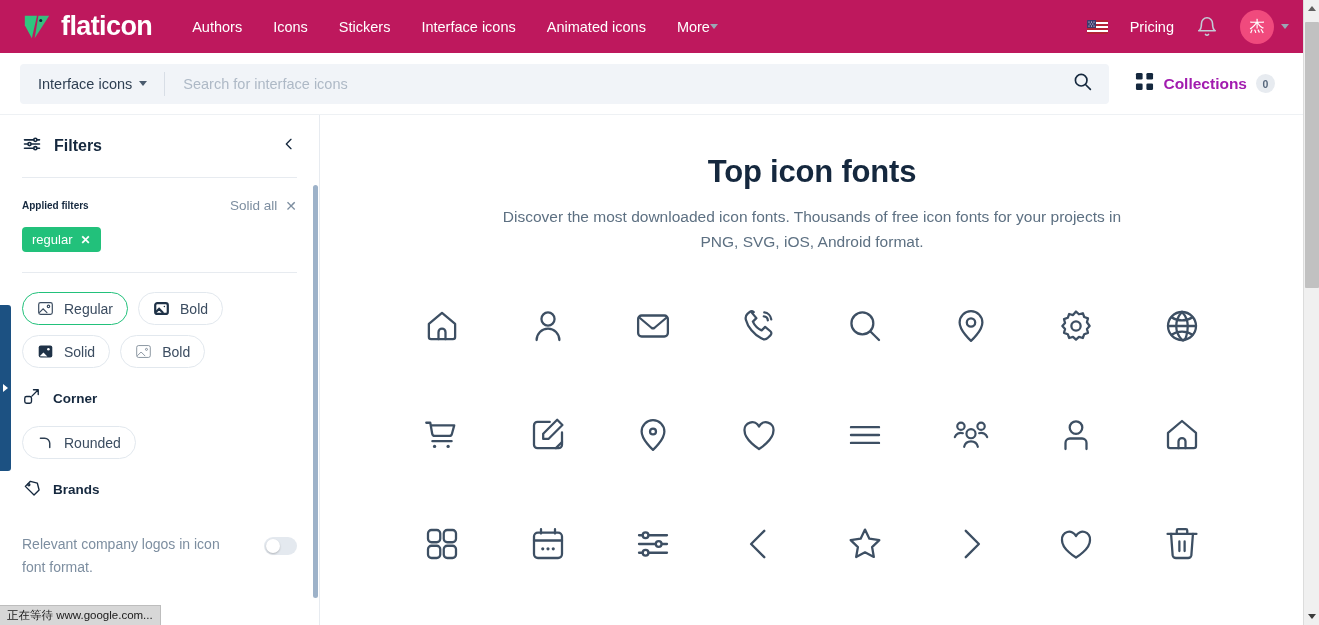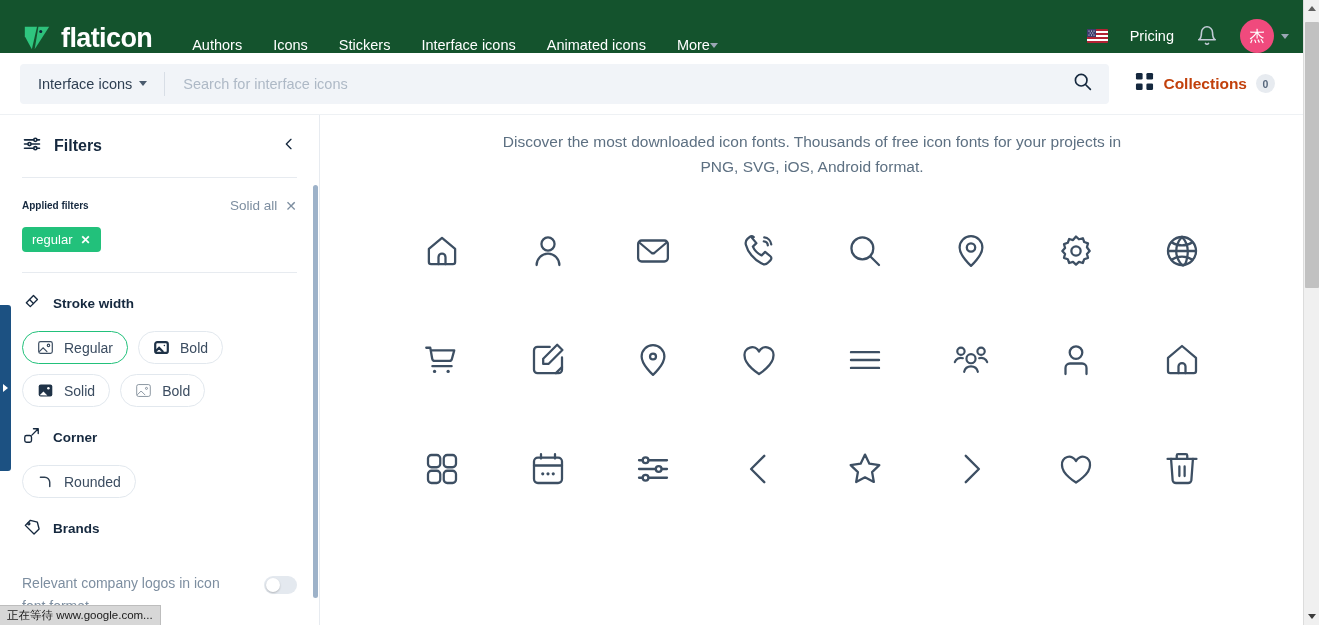--- a/index.html
+++ b/index.html
@@ -8,22 +8,22 @@
     overflow: hidden;
     font-family: "Liberation Sans", sans-serif;
     background: #ffffff;
   }
   .app { position: relative; width: 1319px; height: 625px; overflow: hidden; }
 
   
   .topnav {
     position: absolute; top: 0; left: 0;
     width: 1303px; height: 53px;
-    background: #14532d;
-    display: flex; align-items: flex-end;
+    background: #be185d;
+    display: flex; align-items: center;
     padding: 0 14px 0 22px;
   }
   .brand { display: flex; align-items: center; gap: 9px; margin-right: 40px; }
   .brand-mark { width: 30px; height: 30px; display:block; }
   .brand-text {
     color: #ffffff; font-size: 27px; font-weight: 700; letter-spacing: -0.6px;
     line-height: 1;
   }
   .navlinks { display: flex; align-items: center; gap: 31px; }
   .navlink {
@@ -74,21 +74,21 @@
   }
   .search-input::placeholder { color: #aeb9c6; }
   .search-go {
     width: 42px; height: 34px; display: flex; align-items: center;
     justify-content: center; cursor: pointer;
   }
   .collections {
     display: flex; align-items: center; gap: 9px;
     padding: 0 14px 0 26px; cursor: pointer;
   }
-  .collections-label { font-size: 15.5px; font-weight: 700; color: #c2410c; }
+  .collections-label { font-size: 15.5px; font-weight: 700; color: #a21caf; }
   .count-badge {
     width: 19px; height: 19px; border-radius: 50%;
     background: #e7ebf0; color: #56677c;
     font-size: 10.5px; font-weight: 700;
     display: flex; align-items: center; justify-content: center;
   }
 
   
   .sidebar {
     position: absolute; top: 115px; left: 0;
@@ -368,29 +368,20 @@
       <div class="chips">
         <span class="chip">
           <span>regular</span>
           <span class="chip-x">✕</span>
         </span>
       </div>
     </div>
     <div class="sb-rule"></div>
 
     <div class="sb-inner sb-group">
-      <div class="sb-group-head">
-        <span>
-          <svg width="19" height="19" viewBox="0 0 24 24" fill="none" stroke="#15283e" stroke-width="1.7" stroke-linecap="round" stroke-linejoin="round">
-            <path d="M14.5 4.5l5 5-9 9-5-5z"></path>
-              <path d="M9.5 9.5l5 5"></path>
-          </svg>
-        </span>
-        <span class="sb-group-title">Stroke width</span>
-      </div>
       <div class="opt-grid">
         <span class="opt active">
           <span>
             <svg width="17" height="17" viewBox="0 0 20 20" fill="none" stroke="#3b4c60" stroke-width="1.4">
               <rect x="2" y="3" width="16" height="14" rx="2.2"></rect>
               <circle cx="13.5" cy="7.5" r="1.4"></circle>
               <path d="M3 14.5l4.2-4.2 4.5 4.5" stroke-linecap="round"></path>
             </svg>
           </span>
           <span>Regular</span>
@@ -469,20 +460,21 @@
     </div>
   </div>
 
   <div class="sb-scroll"></div>
 
   <div class="blue-tab">
     <i></i>
   </div>
 
   <div class="main">
+    <h1 class="main-title">Top icon fonts</h1>
     <p class="main-sub">Discover the most downloaded icon fonts. Thousands of free icon fonts for your projects in PNG, SVG, iOS, Android format.</p>
 
     <div class="icon-grid">
 
       <div class="icon-cell">
         <svg width="42" height="42" viewBox="0 0 48 48" fill="none" stroke="#3d4f63" stroke-width="2.6" stroke-linecap="round" stroke-linejoin="round">
           <path d="M9 21.5L24 9l15 12.5v15a2.5 2.5 0 01-2.5 2.5h-25A2.5 2.5 0 019 36.5z"></path>
           <path d="M20 39v-8a4 4 0 018 0v8"></path>
         </svg>
       </div>

